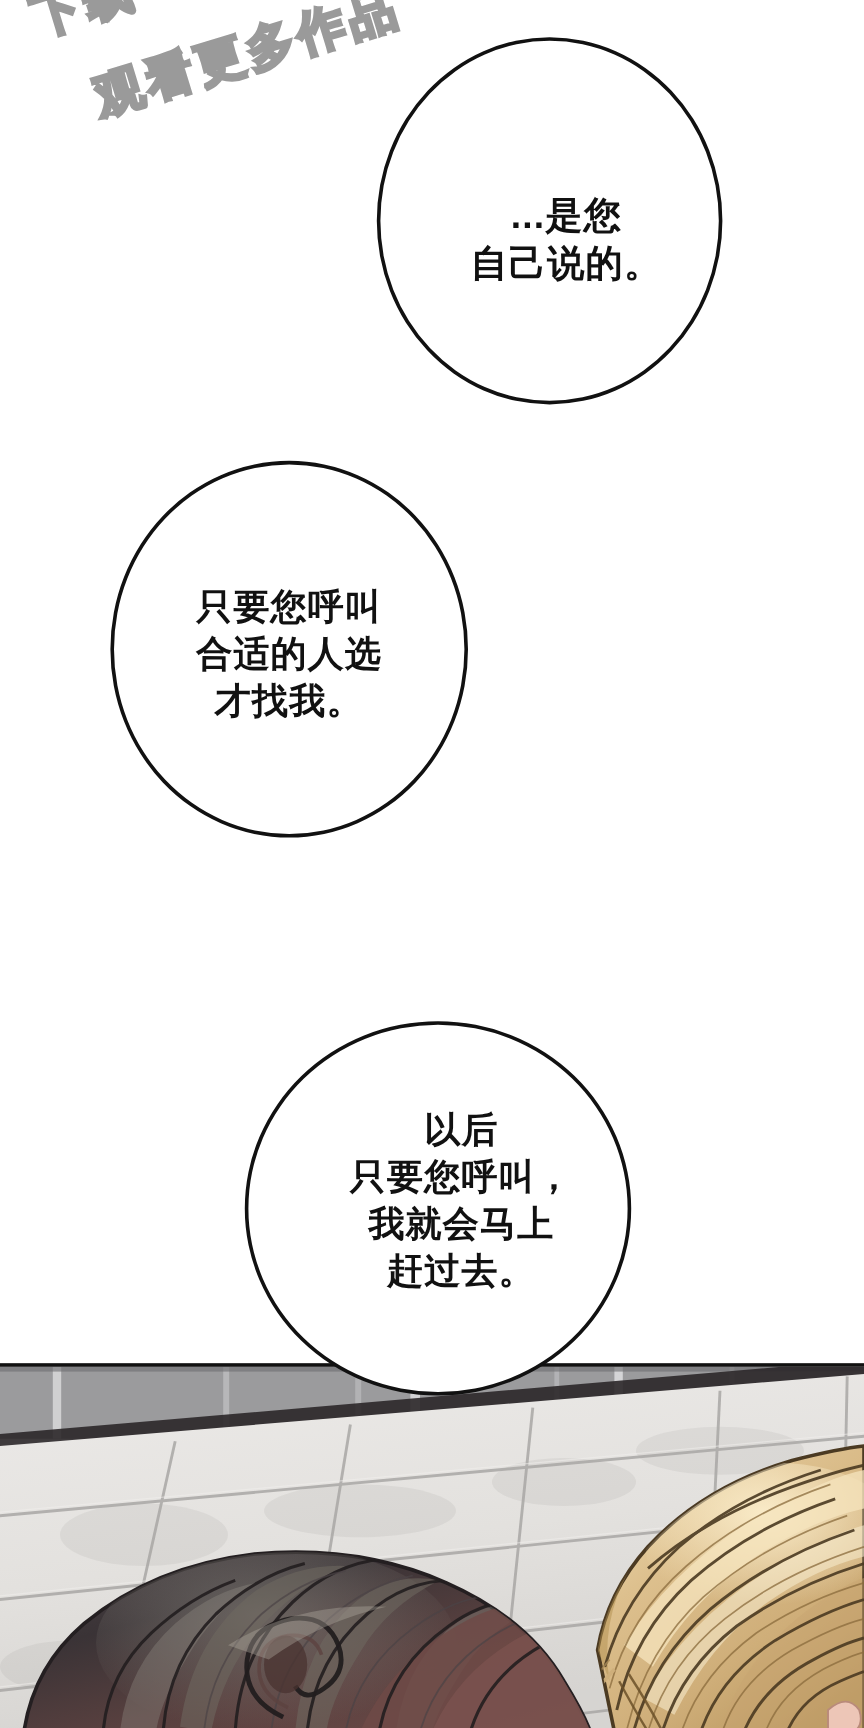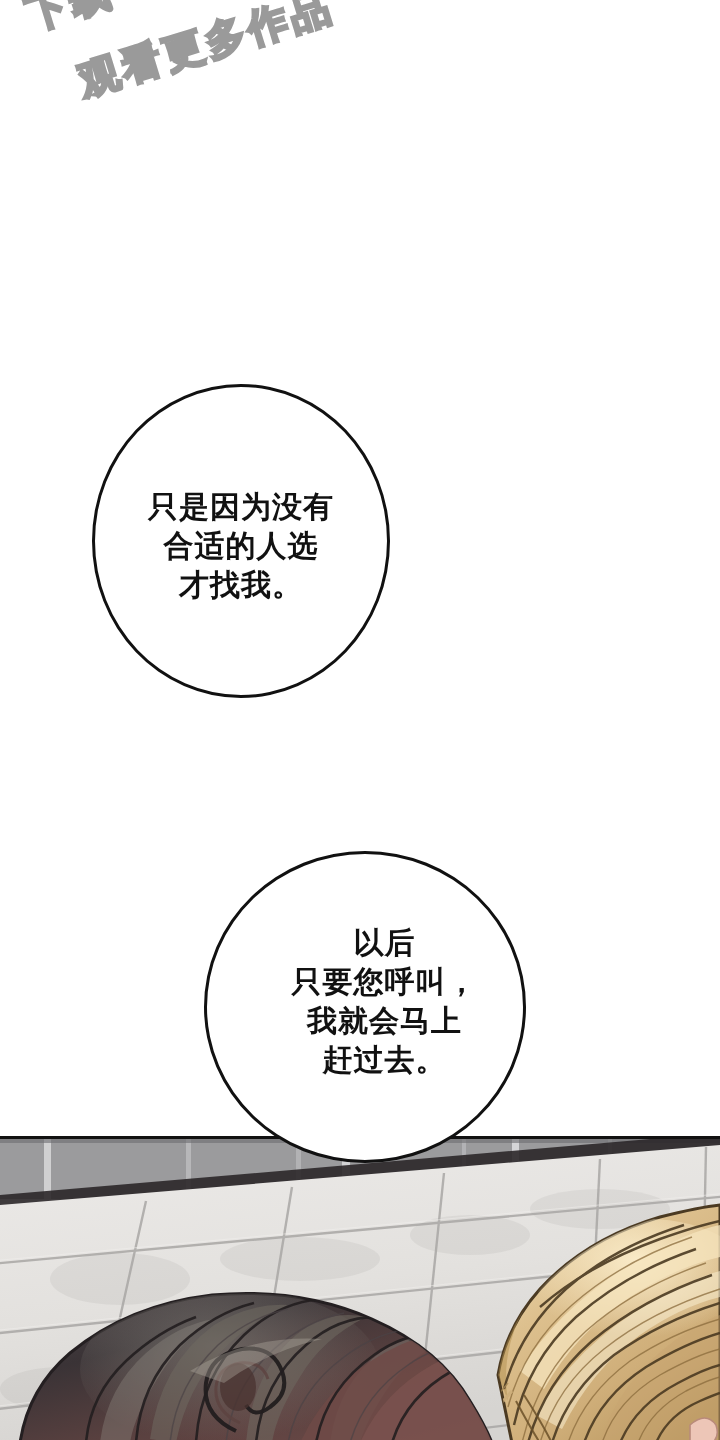--- a/index.html
+++ b/index.html
@@ -134,23 +134,27 @@
 </head>
 <body>
 
 <div id="page">
 
   <div class="watermark">
     <div class="wm-line wm-line-1">下载 “番茄漫画”</div>
     <div class="wm-line wm-line-2">观看更多作品</div>
   </div>
 
+  <div class="bubble" id="bubble-1">
+    <div class="bubble-text">...是您
+自己说的。</div>
+  </div>
 
   <div class="bubble" id="bubble-2">
-    <div class="bubble-text">只是因为没有
+    <div class="bubble-text">只要您呼叫
 合适的人选
 才找我。</div>
   </div>
 
   <div id="art-panel">
     <svg viewBox="0 0 720 304" xmlns="http://www.w3.org/2000/svg">
       <defs>
         <linearGradient id="gFloor" x1="0" y1="0" x2="0.3" y2="1">
           <stop offset="0" stop-color="#eceae8"></stop>
           <stop offset="0.55" stop-color="#e3e1de"></stop>

